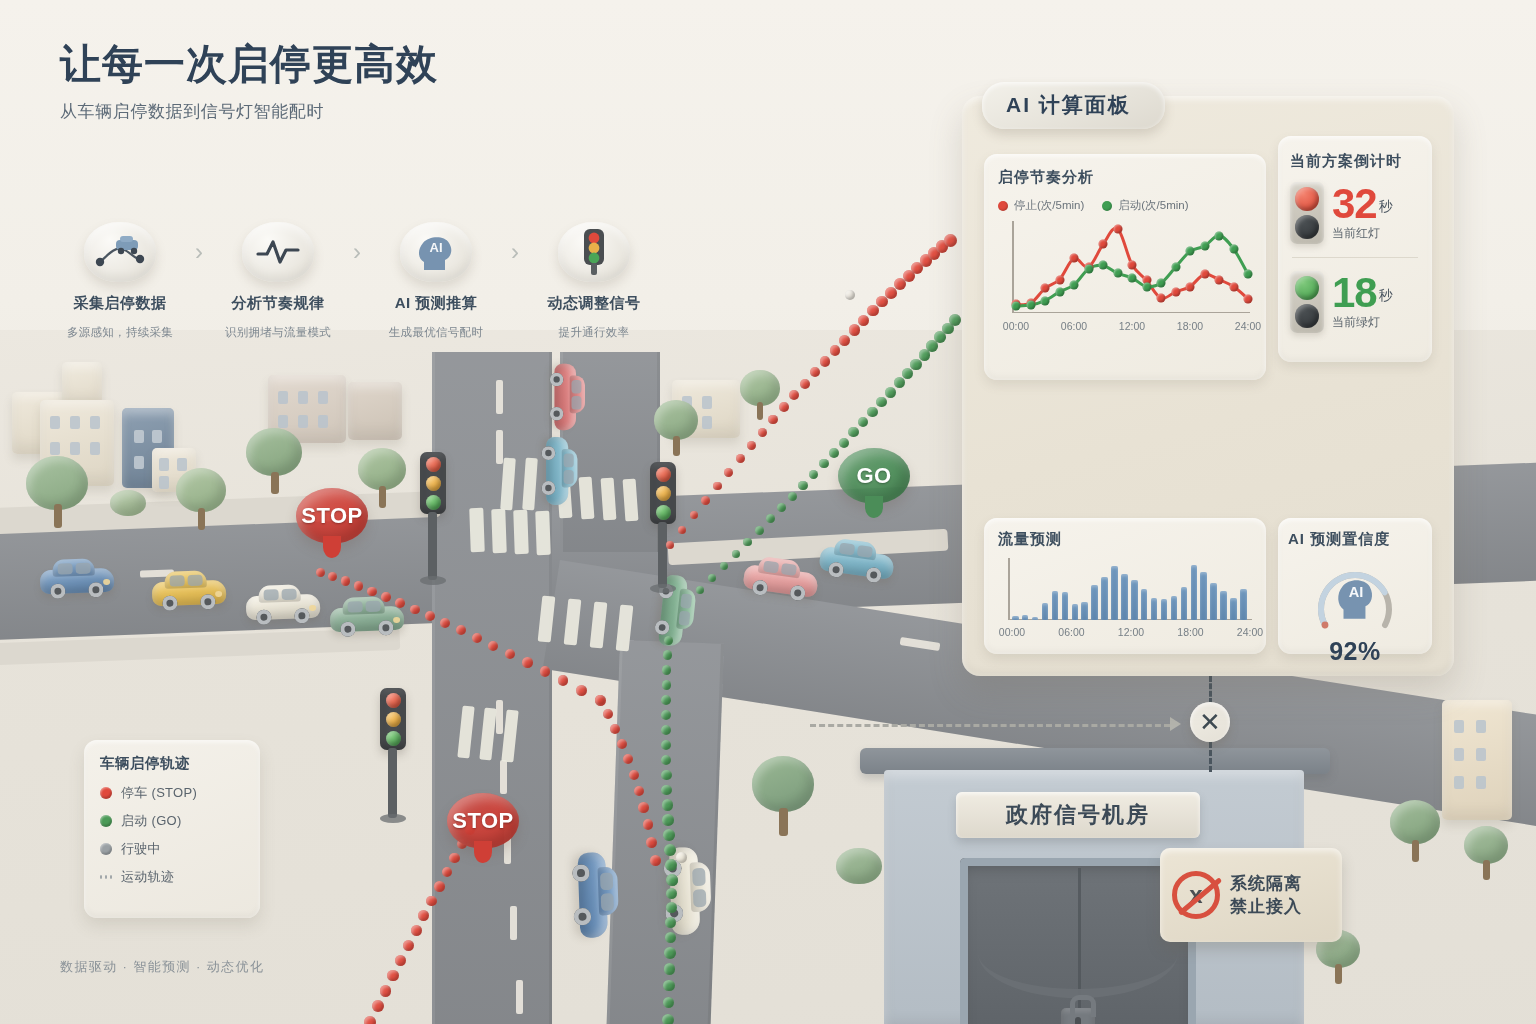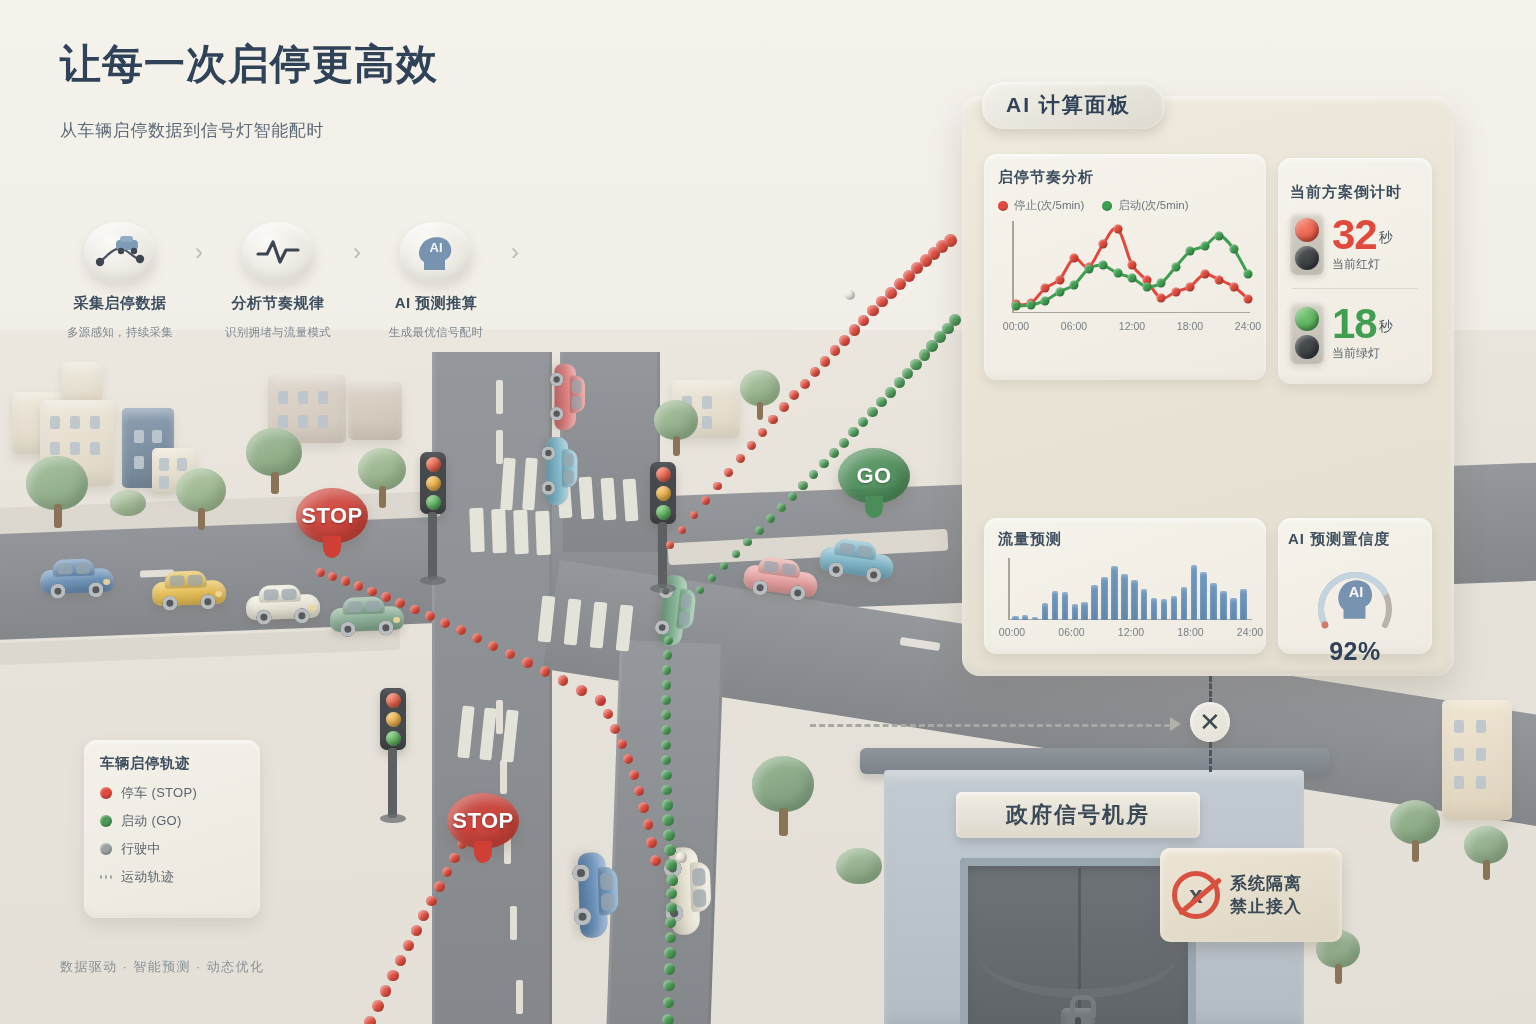--- a/index.html
+++ b/index.html
@@ -77,21 +77,21 @@
   .bub .tail { position:absolute; bottom:-14px; left:50%; transform:translateX(-50%);
                width:18px; height:22px; border-radius:0 0 50% 50%; }
 
   
   .dot { position:absolute; border-radius:50%;
          box-shadow: inset -2px -2px 3px rgba(0,0,0,.22), inset 2px 2px 3px rgba(255,255,255,.4); }
 
   
   .title { position:absolute; left:60px; top:38px; width:640px; }
   .title h1 { font-size:41px; line-height:1.28; color:#2f4257; font-weight:bold; letter-spacing:1px; }
-  .title .sub { margin-top:29px; font-size:17px; color:#5d6b78; letter-spacing:.6px; }
+  .title .sub { margin-top:10px; font-size:17px; color:#5d6b78; letter-spacing:.6px; }
 
   .steps { position:absolute; left:58px; top:222px; display:flex; align-items:flex-start; }
   .step { width:124px; text-align:center; }
   .step .ico { width:72px; height:60px; margin:0 auto 12px; border-radius:48% 48% 46% 46%;
                background: radial-gradient(circle at 36% 30%, #fbfaf7, #e9e6de 70%, #ddd9d0);
                box-shadow: 0 6px 11px rgba(120,110,95,.18), inset 0 -6px 10px rgba(0,0,0,.05),
                            inset 0 5px 9px rgba(255,255,255,.6);
                display:flex; align-items:center; justify-content:center; position:relative; }
   .step .lab { font-size:15px; font-weight:bold; color:#3d4e5e; letter-spacing:.5px; }
   .step .des { font-size:11.5px; color:#7d8790; margin-top:12px; letter-spacing:.3px; }
@@ -179,21 +179,21 @@
   .lg .d { width:10px; height:10px; border-radius:50%;
            box-shadow: inset -1px -1px 2px rgba(0,0,0,.2); }
   .plot { position:relative; margin-top:8px; width:254px; height:106px; }
   .axisx { position:absolute; left:14px; right:2px; bottom:14px; height:1.5px; background:#aaa49a; }
   .axisy { position:absolute; left:14px; top:0; bottom:14px; width:1.5px; background:#aaa49a; }
   .ticklab { position:absolute; bottom:-5px; font-size:10.5px; color:#767f86; transform:translateX(-50%); }
   .pt { position:absolute; width:9px; height:9px; border-radius:50%; transform:translate(-50%,-50%); z-index:3;
         box-shadow: inset -1.5px -1.5px 2px rgba(0,0,0,.25), inset 1px 1px 2px rgba(255,255,255,.4); }
 
   
-  #card-count { left:316px; top:62px; width:154px; height:226px; padding:25px 12px; }
+  #card-count { left:316px; top:40px; width:154px; height:226px; padding:16px 12px; }
   .cd { display:flex; align-items:center; gap:8px; margin-top:11px; }
   .cd .sig { width:34px; height:62px; border-radius:7px;
              background: linear-gradient(165deg,#d7d3c9,#bdb9ae);
              box-shadow: inset 0 2px 4px rgba(255,255,255,.6), 0 3px 6px rgba(110,100,85,.2);
              display:flex; flex-direction:column; align-items:center; justify-content:center; gap:4px; }
   .cd .sig .l { width:24px; height:24px; border-radius:50%;
                 box-shadow: inset -2px -3px 4px rgba(0,0,0,.3), inset 2px 2px 4px rgba(255,255,255,.35); }
   .cd .num { font-size:42px; font-weight:bold; line-height:.95; letter-spacing:-1px; }
   .cd .unit{ font-size:14px; color:#4a5560; align-self:flex-end; margin-bottom:7px; margin-left:2px; }
   .cd .cap { font-size:12px; color:#5d666e; margin-top:2px; }
@@ -719,20 +719,33 @@
       <div class="ico">
         <svg width="44" height="40" viewBox="0 0 44 40">
           <path d="M10 38 V30 C4 27, 3 18, 9 11 C15 4, 30 3, 35 11 C40 19, 36 26, 31 28 V38 Z" fill="#7793b0"></path>
           <text x="22" y="20" font-size="13" font-weight="bold" fill="#f4f6f8" text-anchor="middle" font-family="Liberation Sans, sans-serif">AI</text>
         </svg>
       </div>
       <div class="lab">AI 预测推算</div>
       <div class="des">生成最优信号配时</div>
     </div>
     <div class="chev">›</div>
+    <div class="step">
+      <div class="ico">
+        <svg width="30" height="46" viewBox="0 0 30 46">
+          <rect x="5" y="0" width="20" height="36" rx="6" fill="#4a4e51"></rect>
+          <circle cx="15" cy="9" r="5.4" fill="#e0493c"></circle>
+          <circle cx="15" cy="19" r="5.4" fill="#e8b04a"></circle>
+          <circle cx="15" cy="29" r="5.4" fill="#4aa557"></circle>
+          <rect x="12" y="34" width="6" height="12" rx="2" fill="#5a5f62"></rect>
+        </svg>
+      </div>
+      <div class="lab">动态调整信号</div>
+      <div class="des">提升通行效率</div>
+    </div>
   </div>
 
   <div class="legend">
     <h3>车辆启停轨迹</h3>
     <div id="legend-rows">
         <div class="row">
           <span class="sw" style="background: rgb(224, 73, 60);"></span>
           <span class="txt">停车 (STOP)</span>
         </div>
         <div class="row">

